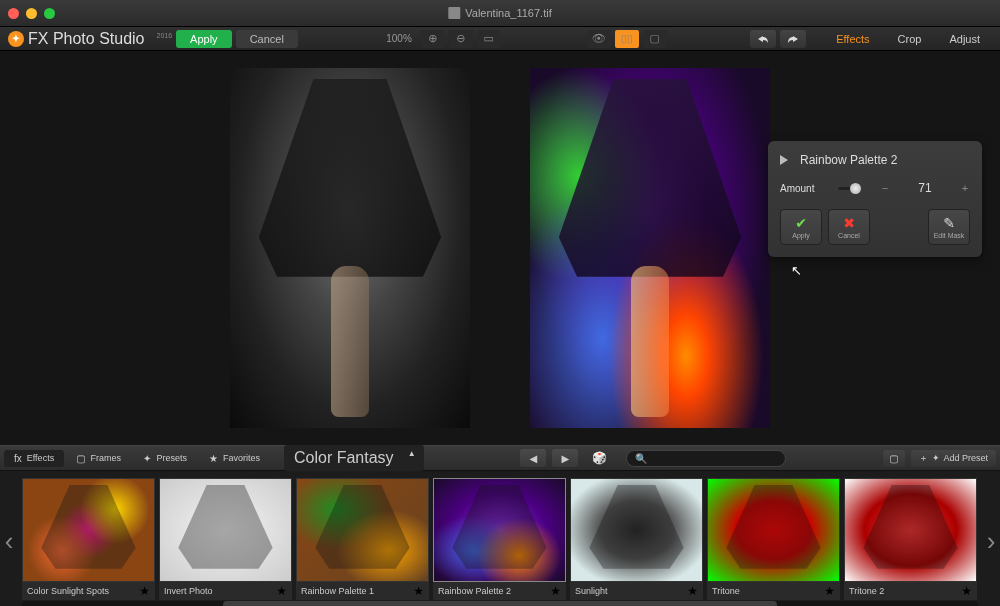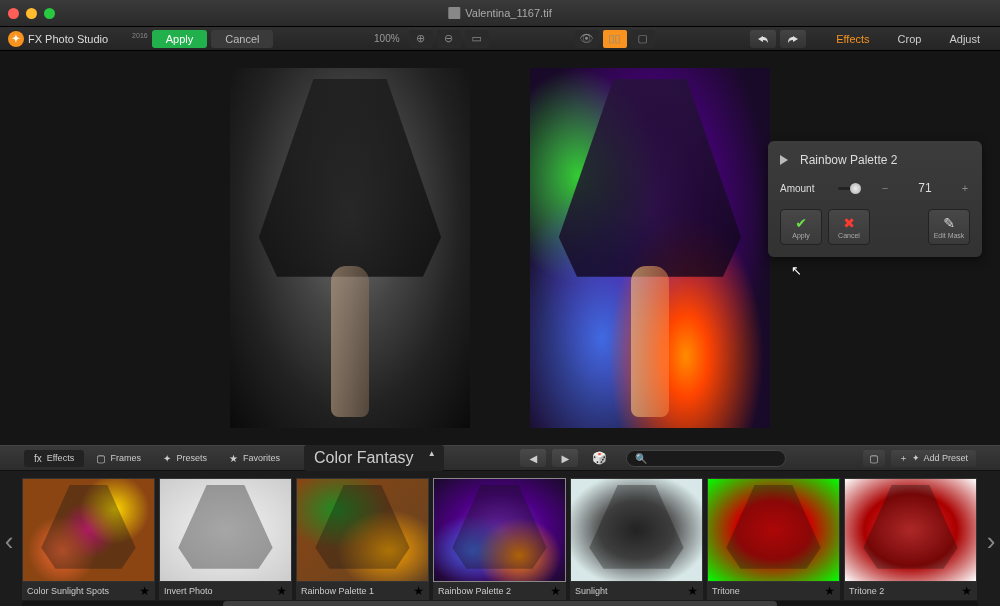--- a/index.html
+++ b/index.html
@@ -7,21 +7,21 @@
 .titlebar{height:27px;background:linear-gradient(#3a3a3a,#2a2a2a);display:flex;align-items:center;position:relative;border-bottom:1px solid #000}
 .traffic{display:flex;gap:7px;margin-left:8px}
 .dot{width:11px;height:11px;border-radius:50%}
 .dot.r{background:#ff5f57}
 .dot.y{background:#febc2e}
 .dot.g{background:#28c840}
 .titlebar-center{position:absolute;left:50%;transform:translateX(-50%);display:flex;align-items:center;gap:5px;color:#aaa;font-size:11px}
 .file-icon{width:12px;height:12px;background:#888;border-radius:1px}
 .toolbar{height:24px;background:linear-gradient(#303030,#252525);display:flex;align-items:center;padding:0 8px;border-bottom:1px solid #000;gap:4px}
 .logo{width:16px;height:16px;background:#f7931e;border-radius:50%;display:flex;align-items:center;justify-content:center;color:#fff;font-size:10px;font-weight:bold}
-.app-name{color:#ddd;font-size:11px;font-weight:500;margin-right:20px}
+.app-name{color:#ddd;font-size:16px;font-weight:500;margin-right:8px}
 .app-year{color:#888;font-size:7px;margin-top:-6px}
 .btn{padding:3px 14px;font-size:11px;border-radius:3px;cursor:pointer;border:none}
 .btn.apply{background:#21b04b;color:#fff}
 .btn.cancel{background:#3a3a3a;color:#bbb}
 .toolbar-center{display:flex;align-items:center;gap:2px;margin:4px auto}
 .zoom-label{color:#999;font-size:10px;padding:0 6px}
 .tool-icon{width:24px;height:18px;background:#2a2a2a;border-radius:2px;display:flex;align-items:center;justify-content:center;color:#888;font-size:11px;margin:0 1px;cursor:pointer}
 .tool-icon.active{background:#f7931e}
 .toolbar-right{display:flex;align-items:center;gap:4px}
 .nav-btn{width:26px;height:18px;background:linear-gradient(#444,#333);border-radius:3px;display:flex;align-items:center;justify-content:center;color:#ccc;cursor:pointer}
@@ -40,21 +40,21 @@
 .amount-row{display:flex;align-items:center;gap:24px;margin-bottom:14px;font-size:10px}
 .slider-track{flex:1;height:3px;background:#222;border-radius:2px;position:relative}
 .slider-thumb{position:absolute;top:-4px;width:11px;height:11px;background:radial-gradient(#eee,#aaa);border-radius:50%}
 .amount-val{width:22px;text-align:center;font-size:12px}
 .mini-btn{width:10px;text-align:center;color:#888;cursor:pointer;font-size:11px}
 .panel-btns{display:flex;gap:6px;justify-content:space-between}
 .panel-btn{flex:0 0 auto;width:42px;height:36px;background:linear-gradient(#474747,#3a3a3a);border-radius:4px;display:flex;flex-direction:column;align-items:center;justify-content:center;gap:2px;cursor:pointer;border:1px solid #222}
 .panel-btn .ico{font-size:14px;line-height:1}
 .panel-btn .lbl{font-size:7px;color:#aaa}
 .cursor{position:absolute;right:198px;top:212px;color:#fff;font-size:13px;pointer-events:none}
-.strip-toolbar{height:26px;background:linear-gradient(#3a3a3a,#2c2c2c);display:flex;align-items:center;padding:0 24px;gap:2px;border-top:1px solid #444;border-bottom:1px solid #111}
+.strip-toolbar{height:26px;background:linear-gradient(#3a3a3a,#2c2c2c);display:flex;align-items:center;padding:0 4px;gap:2px;border-top:1px solid #444;border-bottom:1px solid #111}
 .strip-tab{display:flex;align-items:center;gap:5px;padding:3px 10px;font-size:9px;color:#ccc;cursor:pointer;border-radius:3px}
 .strip-tab.active{background:#222}
 .strip-tab .ico{font-size:10px}
 .category-dd{margin-left:12px;background:#222;padding:4px 30px 4px 10px;font-size:16px;color:#ccc;border-radius:3px;cursor:pointer;position:relative}
 .category-dd:after{content:'▲';position:absolute;right:8px;font-size:8px}
 .strip-nav{margin-left:auto;display:flex;gap:6px;align-items:center}
 .nav-arrow{width:26px;height:18px;background:linear-gradient(#4a4a4a,#383838);border-radius:3px;display:flex;align-items:center;justify-content:center;color:#ccc;cursor:pointer;font-size:10px}
 .dice{width:20px;height:18px;display:flex;align-items:center;justify-content:center;color:#ccc;font-size:12px;cursor:pointer;margin-left:6px}
 .search-box{margin-left:10px;width:160px;height:17px;background:#1a1a1a;border-radius:9px;border:1px solid #444;display:flex;align-items:center;padding:0 8px}
 .search-box input{background:transparent;border:none;outline:none;color:#ccc;font-size:10px;flex:1}

